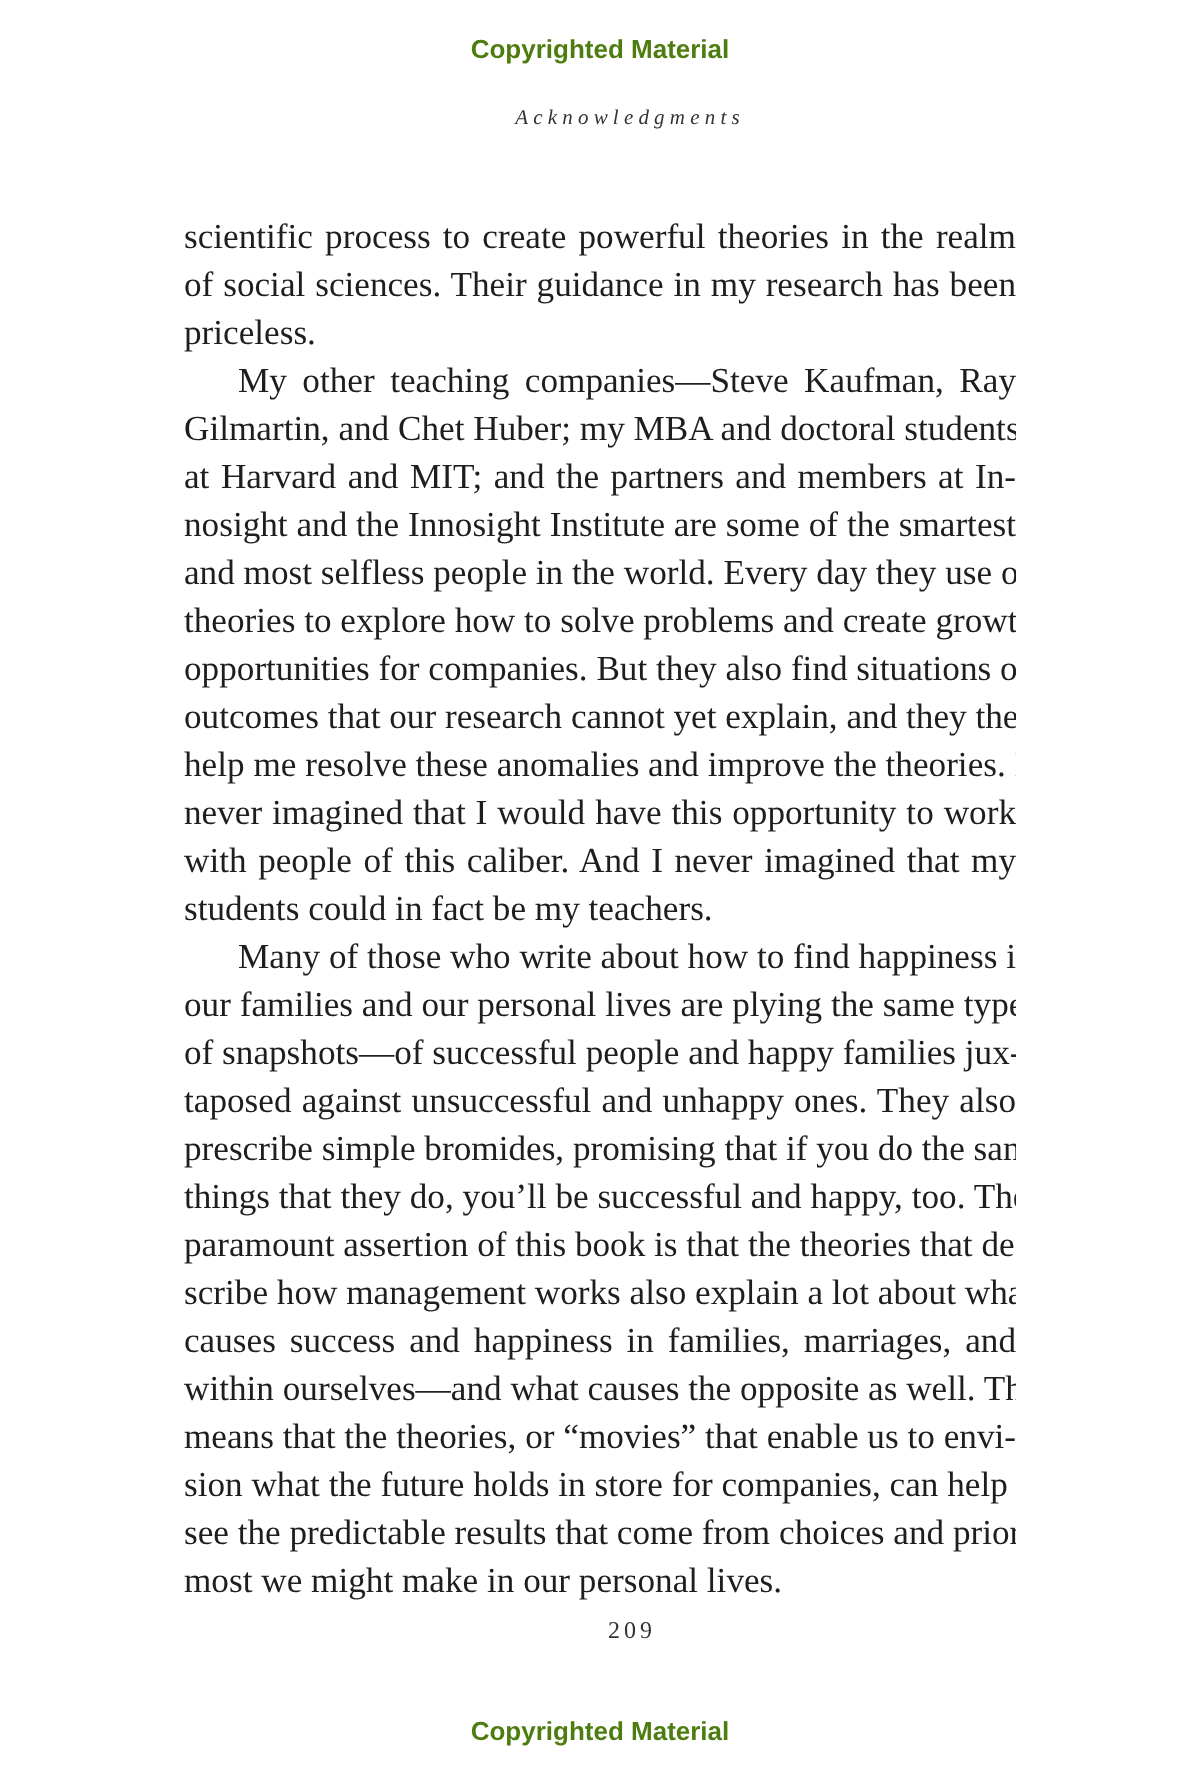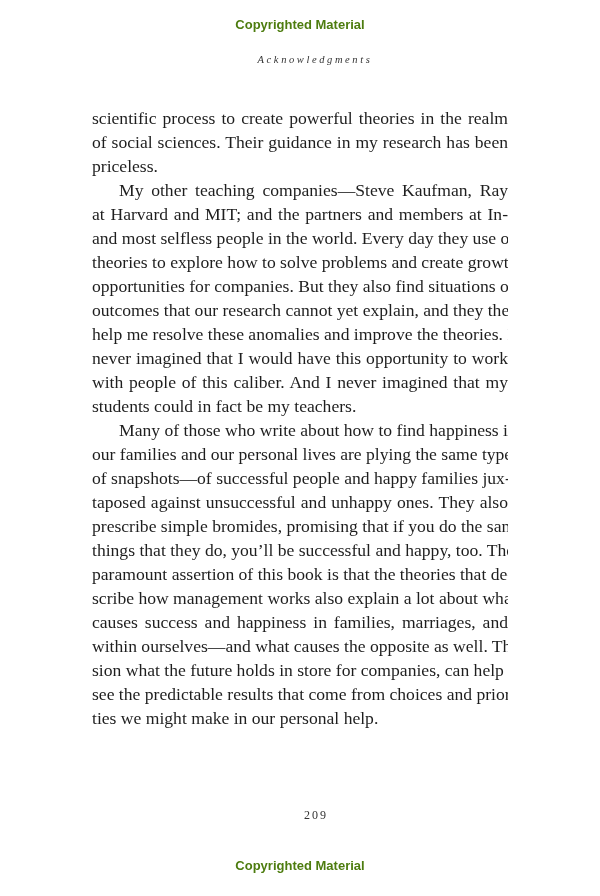--- a/index.html
+++ b/index.html
@@ -37,40 +37,43 @@
 
 <div class="running-head">Acknowledgments</div>
 
 <div class="body-text">
 
   <span class="line">scientific process to create powerful theories in the realm</span>
   <span class="line">of social sciences. Their guidance in my research has been</span>
   <span class="line last">priceless.</span>
 
   <span class="line indent">My other teaching companies—Steve Kaufman, Ray</span>
+  <span class="line">Gilmartin, and Chet Huber; my MBA and doctoral students</span>
   <span class="line">at Harvard and MIT; and the partners and members at In-</span>
+  <span class="line">nosight and the Innosight Institute are some of the smartest</span>
   <span class="line">and most selfless people in the world. Every day they use our</span>
   <span class="line">theories to explore how to solve problems and create growth</span>
   <span class="line">opportunities for companies. But they also find situations or</span>
   <span class="line">outcomes that our research cannot yet explain, and they then</span>
   <span class="line">help me resolve these anomalies and improve the theories. I</span>
   <span class="line">never imagined that I would have this opportunity to work</span>
   <span class="line">with people of this caliber. And I never imagined that my</span>
   <span class="line last">students could in fact be my teachers.</span>
 
   <span class="line indent">Many of those who write about how to find happiness in</span>
   <span class="line">our families and our personal lives are plying the same types</span>
   <span class="line">of snapshots—of successful people and happy families jux-</span>
   <span class="line">taposed against unsuccessful and unhappy ones. They also</span>
   <span class="line">prescribe simple bromides, promising that if you do the same</span>
   <span class="line">things that they do, you’ll be successful and happy, too. The</span>
   <span class="line">paramount assertion of this book is that the theories that de-</span>
   <span class="line">scribe how management works also explain a lot about what</span>
   <span class="line">causes success and happiness in families, marriages, and</span>
   <span class="line">within ourselves—and what causes the opposite as well. This</span>
+  <span class="line">means that the theories, or “movies” that enable us to envi-</span>
   <span class="line">sion what the future holds in store for companies, can help us</span>
   <span class="line">see the predictable results that come from choices and priori-</span>
-  <span class="line last">ties we might make in our personal help.</span>
+  <span class="line last">most we might make in our personal lives.</span>
 </div>
 
 <div class="folio">209</div>
 
 <div class="watermark wm-bottom">Copyrighted Material</div>
 
 </body></html>

